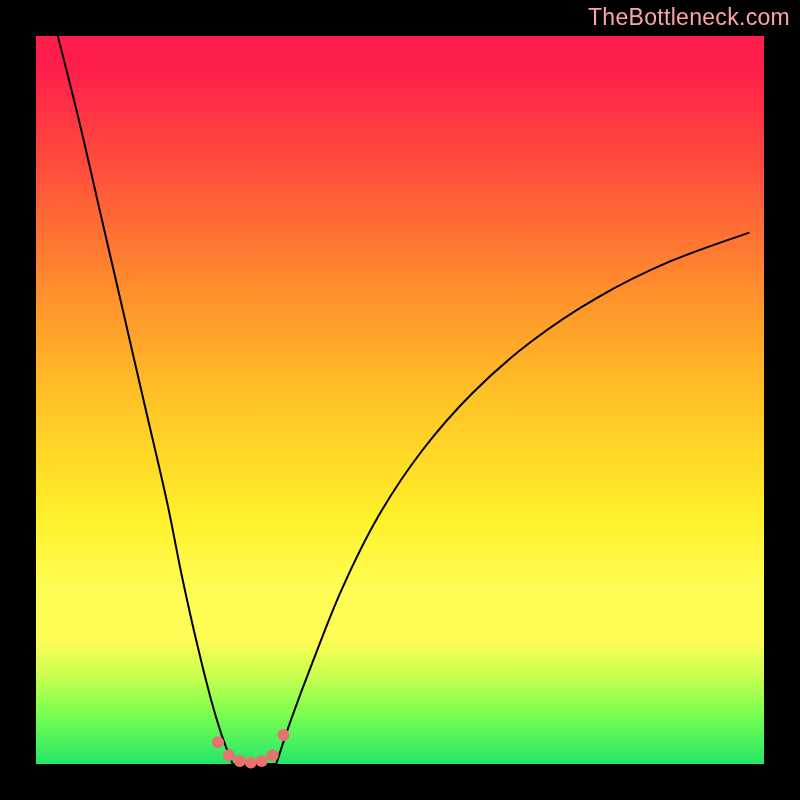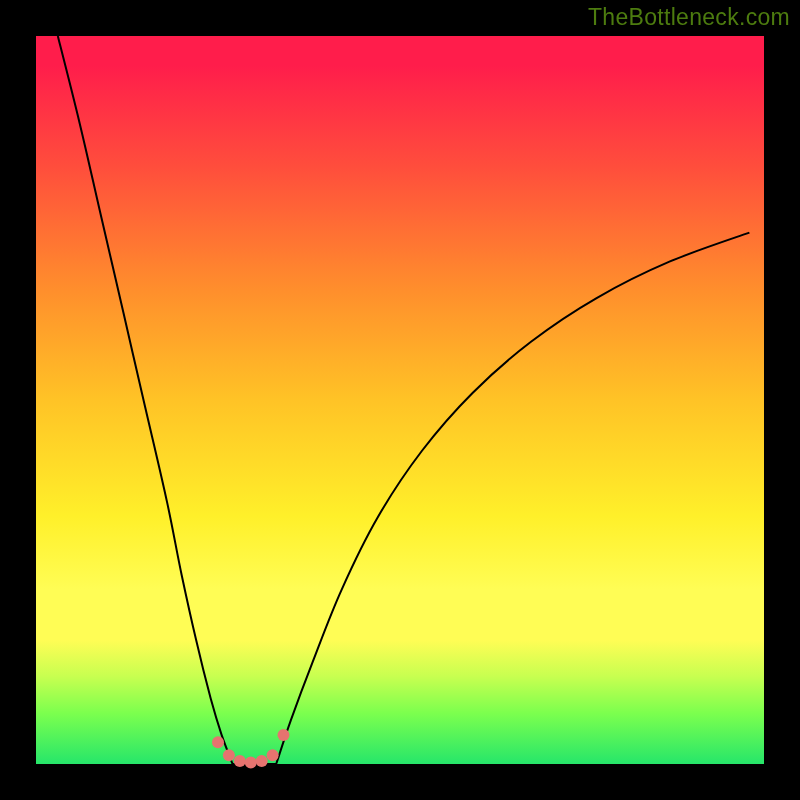--- a/index.html
+++ b/index.html
@@ -1,19 +1,19 @@
 <!DOCTYPE html>
 <html><head>
 <meta charset="utf-8">
 <style>
   html,body{margin:0;padding:0;width:800px;height:800px;background:#000;overflow:hidden}
   .stage{position:relative;width:800px;height:800px}
   .watermark{
     position:absolute;top:4px;right:10px;
-    font:23px Arial,Helvetica,sans-serif;color:#4d7c0f;
+    font:23px Arial,Helvetica,sans-serif;color:#fca5a5;
     letter-spacing:.3px;font-weight:500;
   }
   .plot{
     position:absolute;left:36px;top:36px;width:728px;height:728px;
     
     background:linear-gradient(to bottom,
       #ff1d4b 0%,
       #ff1d4b 4%,
       #ff4e3c 18%,
       #ff8f2c 35%,

